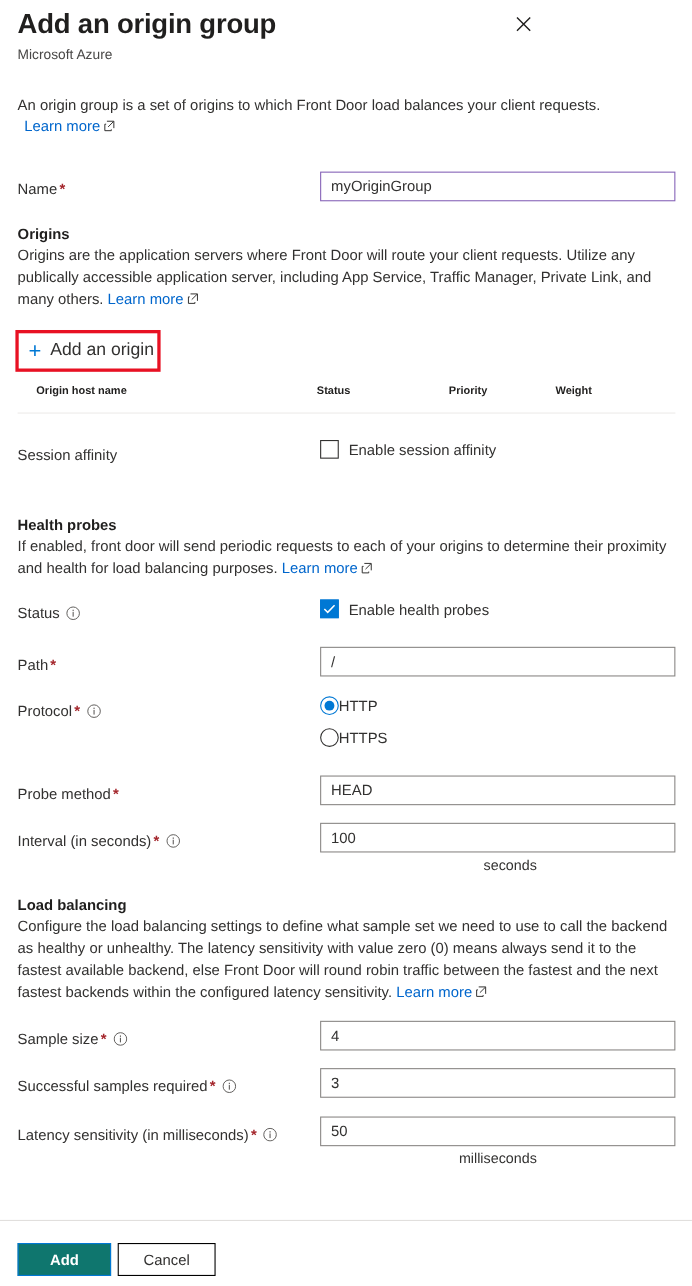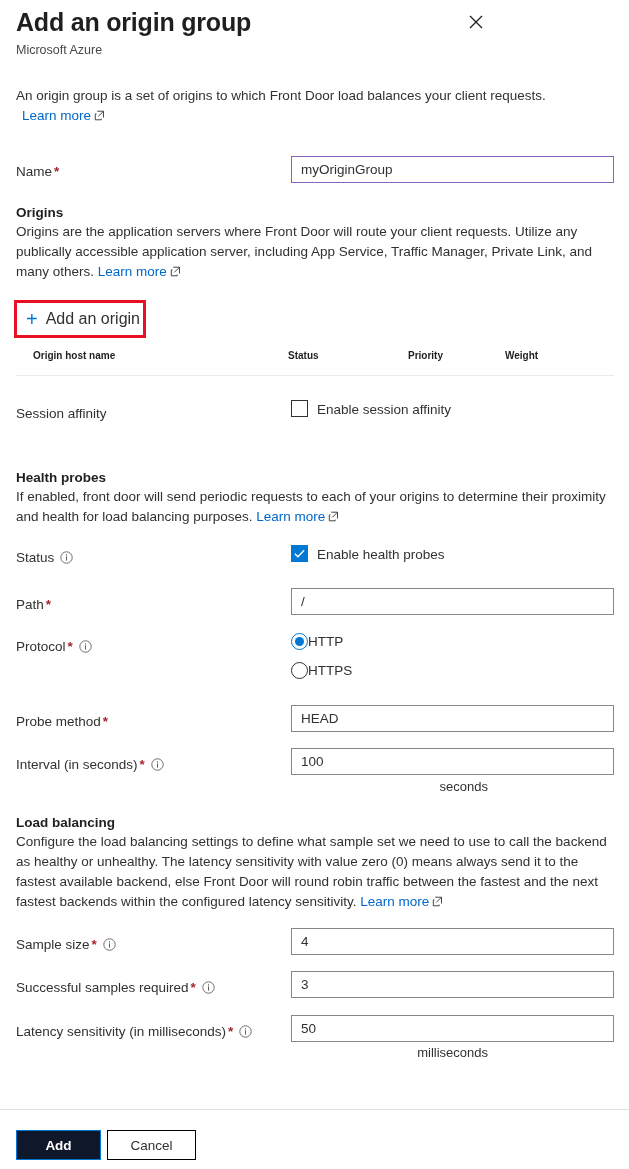--- a/index.html
+++ b/index.html
@@ -111,21 +111,21 @@
   
   .footer-rule {
     position:absolute; left:0; top:1109px; width:629px; height:1px; background:#e1dfdd;
   }
   .btn {
     position:absolute; height:30px; font-size:13.5px;
     font-family:"Liberation Sans", sans-serif; cursor:pointer;
     display:flex; align-items:center; justify-content:center;
     border:1px solid transparent; padding:0 12px;
   }
-  .btn-primary { left:16px; top:1130px; width:85px; background:#0f172a; color:#fff; border-color:#0078d4; font-weight:600; }
+  .btn-primary { left:16px; top:1130px; width:85px; background:#0f766e; color:#fff; border-color:#0078d4; font-weight:600; }
   .btn-secondary { left:107px; top:1130px; width:89px; background:#fff; color:#323130; border:1px solid #000000; }
 </style>
 </head>
 <body>
 
 <div class="page">
 
   <div class="hdr">
     <div class="hdr-title">Add an origin group</div>
     <div class="hdr-sub">Microsoft Azure</div>

